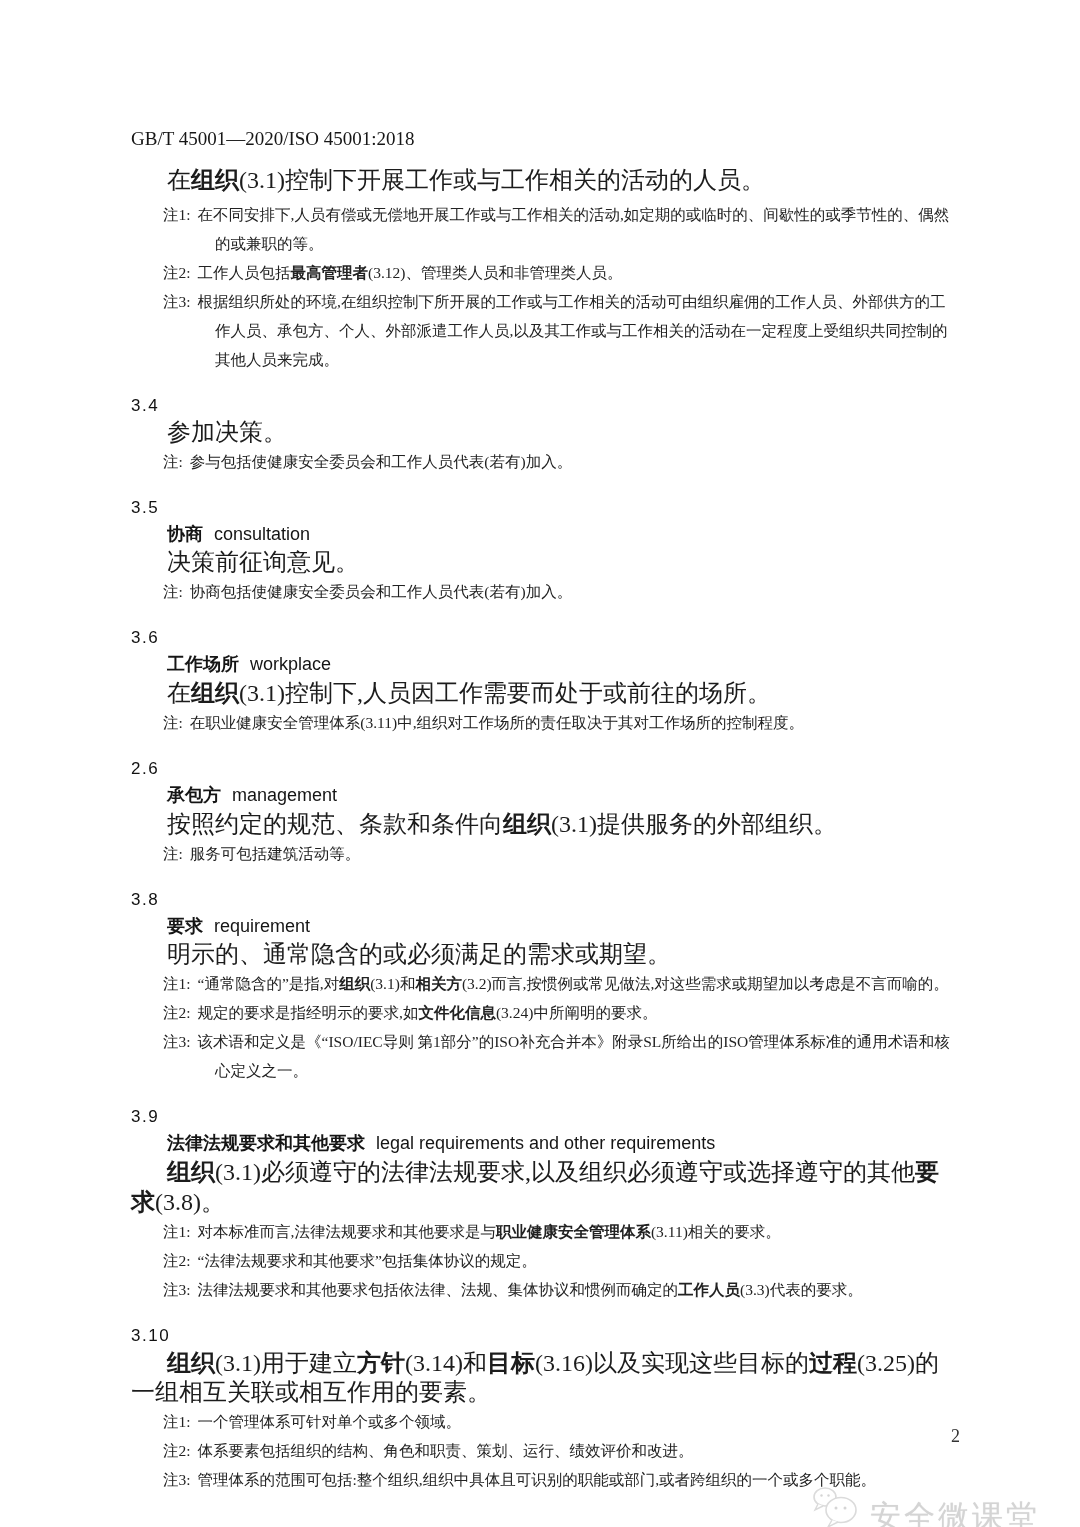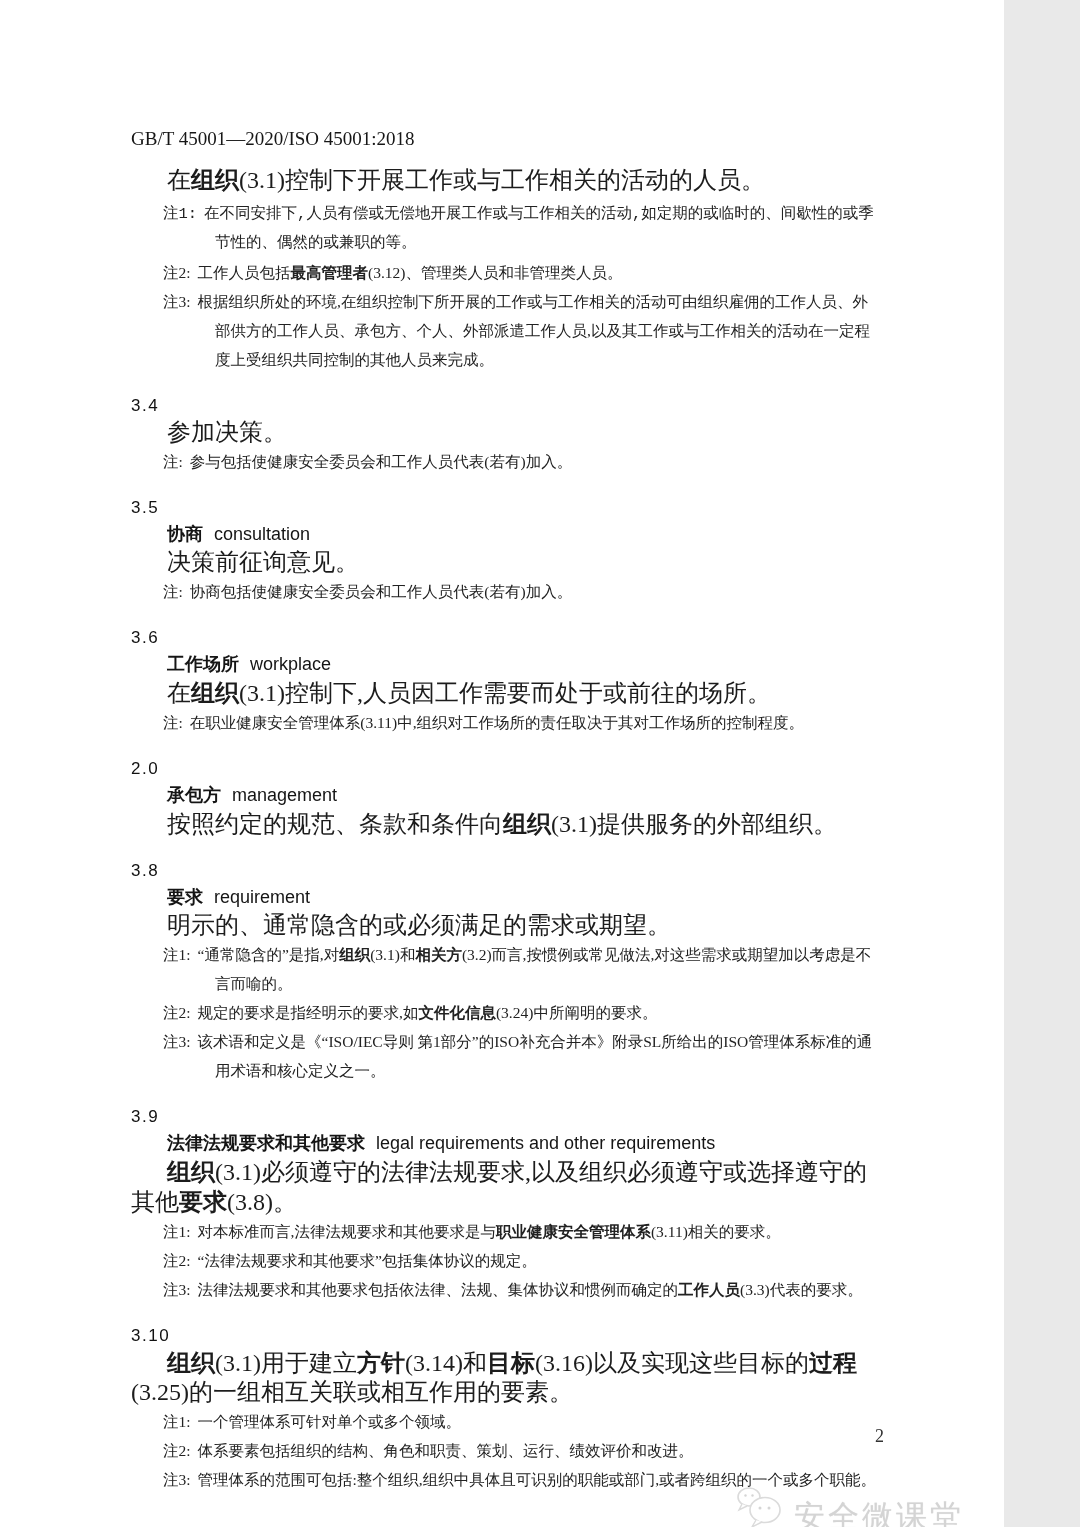--- a/index.html
+++ b/index.html
@@ -1,18 +1,18 @@
 <!DOCTYPE html>
 <html><head>
 <meta charset="utf-8">
 <style>
   html,body{margin:0;padding:0;background:#e9e9e9;}
   .page{
     position:relative;
-    width:1004px;height:1527px;
+    width:1080px;height:1527px;
     background:#ffffff;
     overflow:hidden;
     font-family:"Liberation Serif", serif;
     color:#1e1e1e;
     box-sizing:border-box;
   }
   .content{padding:128px 124px 0 131px;}
   .doc-header{
     font-size:19px;line-height:22px;
     font-family:"Liberation Serif", serif;
@@ -30,21 +30,21 @@
   .b{font-family:"Liberation Sans", sans-serif;font-weight:bold;}
   
   .note{
     margin:0 0 0 32px;
     padding-left:52px;
     text-indent:-52px;
     font-size:15.5px;line-height:29px;
     color:#222;
   }
   .note .label{margin-right:7px;}
-  .first-note{margin-top:5px;font-family:Liberation Mono, monospace;}
+  .first-note{margin-top:5px;}
   
   .sec-num{
     font-family:"Liberation Sans", sans-serif;
     font-size:17px;line-height:24px;
     letter-spacing:1.5px;
     margin-top:20px;
     color:#111;
   }
   
   .term{
@@ -102,23 +102,24 @@
     </section>
 
     <section>
       <div class="sec-num">3.6</div>
       <div class="term"><span class="zh">工作场所</span><span class="en">workplace</span></div>
       <p class="def-p"><span>在</span><span class="b">组织</span><span>(3.1)控制下,人员因工作需要而处于或前往的场所。</span></p>
       <p class="note"><span class="label">注:</span><span><span>在职业健康安全管理体系(3.11)中,组织对工作场所的责任取决于其对工作场所的控制程度。</span></span></p>
     </section>
 
     <section>
-      <div class="sec-num">2.0</div>
+      <div class="sec-num">2.6</div>
       <div class="term"><span class="zh">承包方</span><span class="en">management</span></div>
       <p class="def-p"><span>按照约定的规范、条款和条件向</span><span class="b">组织</span><span>(3.1)提供服务的外部组织。</span></p>
+      <p class="note"><span class="label">注:</span><span><span>服务可包括建筑活动等。</span></span></p>
     </section>
 
     <section>
       <div class="sec-num">3.8</div>
       <div class="term"><span class="zh">要求</span><span class="en">requirement</span></div>
       <p class="def-p"><span>明示的、通常隐含的或必须满足的需求或期望。</span></p>
       <p class="note"><span class="label">注1:</span><span><span>“通常隐含的”是指,对</span><span class="b">组织</span><span>(3.1)和</span><span class="b">相关方</span><span>(3.2)而言,按惯例或常见做法,对这些需求或期望加以考虑是不言而喻的。</span></span></p>
       <p class="note"><span class="label">注2:</span><span><span>规定的要求是指经明示的要求,如</span><span class="b">文件化信息</span><span>(3.24)中所阐明的要求。</span></span></p>
       <p class="note"><span class="label">注3:</span><span><span>该术语和定义是《“ISO/IEC导则 第1部分”的ISO补充合并本》附录SL所给出的ISO管理体系标准的通用术语和核心定义之一。</span></span></p>
     </section>

